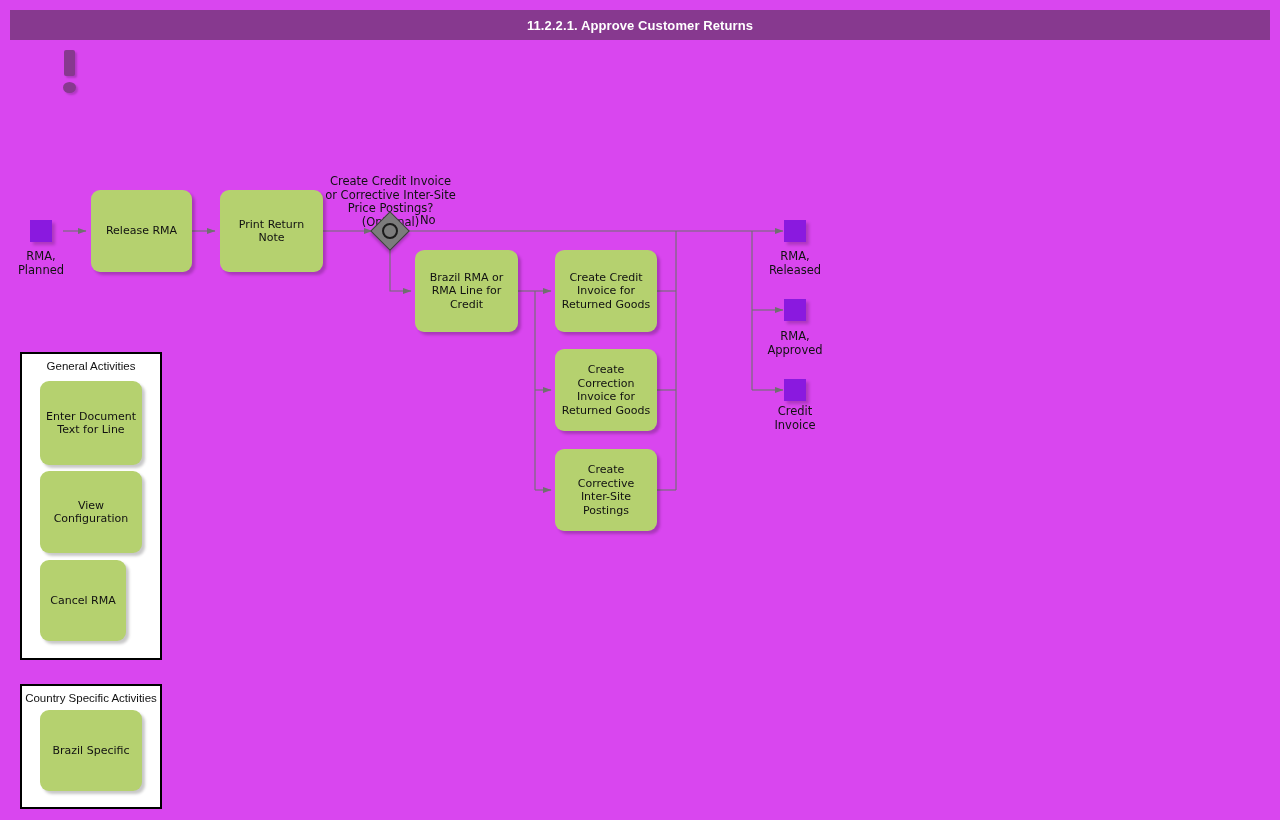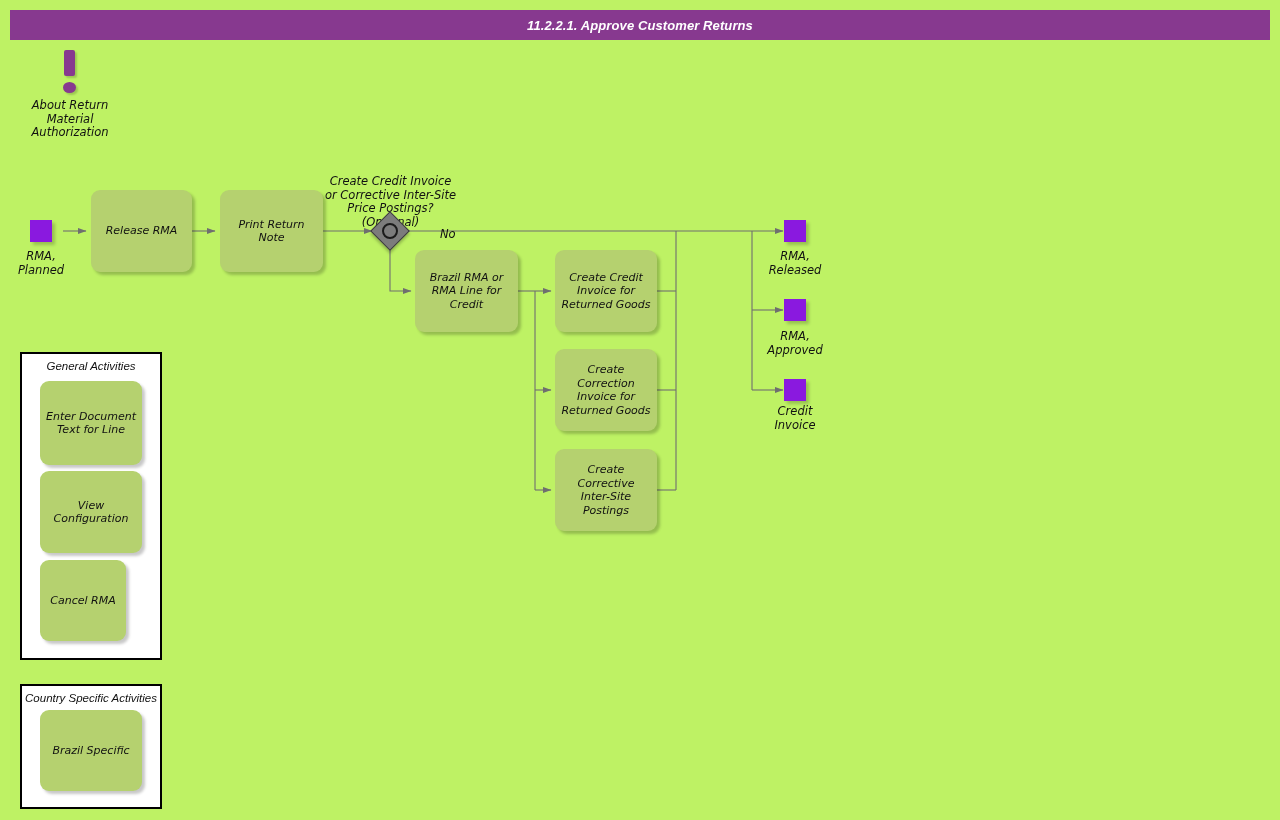--- a/index.html
+++ b/index.html
@@ -6,23 +6,22 @@
   * { box-sizing: border-box; }
   html, body {
     margin: 0; padding: 0;
     background: #ffffff;
     font-family: "DejaVu Sans", sans-serif;
   }
   #canvas {
     position: relative;
     width: 1280px;
     height: 820px;
-    background: #bef264;
+    background: #d946ef;
     overflow: hidden;
-    font-style: italic;
   }
 
   
   .titlebar {
     position: absolute;
     left: 10px; top: 10px;
     width: 1260px; height: 30px;
     background: #87398F;
     color: #ffffff;
     font-family: "Liberation Sans", sans-serif;
@@ -154,23 +153,20 @@
 </style>
 </head>
 <body>
 
 <div id="canvas">
 
   <div class="titlebar">11.2.2.1. Approve Customer Returns</div>
 
   <div class="note-bar"></div>
   <div class="note-dot"></div>
-  <div class="note-text">About Return
-Material
-Authorization</div>
 
   <svg class="conn">
     <defs>
       <marker id="ah" markerWidth="9" markerHeight="9" refX="8.5" refY="3.2" orient="auto" markerUnits="userSpaceOnUse">
         <path d="M0,0 L9,3.2 L0,6.4 z" fill="#6f6f6f"></path>
       </marker>
     </defs>
     <g stroke="#6f6f6f" stroke-width="1.1" fill="none">
 
       <path d="M63,231 L86,231" marker-end="url(#ah)"></path>
@@ -213,21 +209,21 @@
 
   <div class="task" style="left:220px; top:190px; width:103px; height:82px;">Print Return
 Note</div>
 
   <div class="gateway-label" style="left:310px; top:156px; width:161px;">Create Credit Invoice
 or Corrective Inter-Site
 Price Postings?
 (Optional)</div>
   <div class="gateway" style="left:376px; top:217px;"></div>
   <div class="gateway-ring" style="left:382px; top:223px;"></div>
-  <div class="flow-label" style="left:420px; top:227px;margin-left:20px;">No</div>
+  <div class="flow-label" style="left:420px; top:213px;">No</div>
 
   <div class="task" style="left:415px; top:250px; width:103px; height:82px;">Brazil RMA or
 RMA Line for
 Credit</div>
 
   <div class="task" style="left:555px; top:250px; width:102px; height:82px;">Create Credit
 Invoice for
 Returned Goods</div>
 
   <div class="task" style="left:555px; top:349px; width:102px; height:82px;">Create

